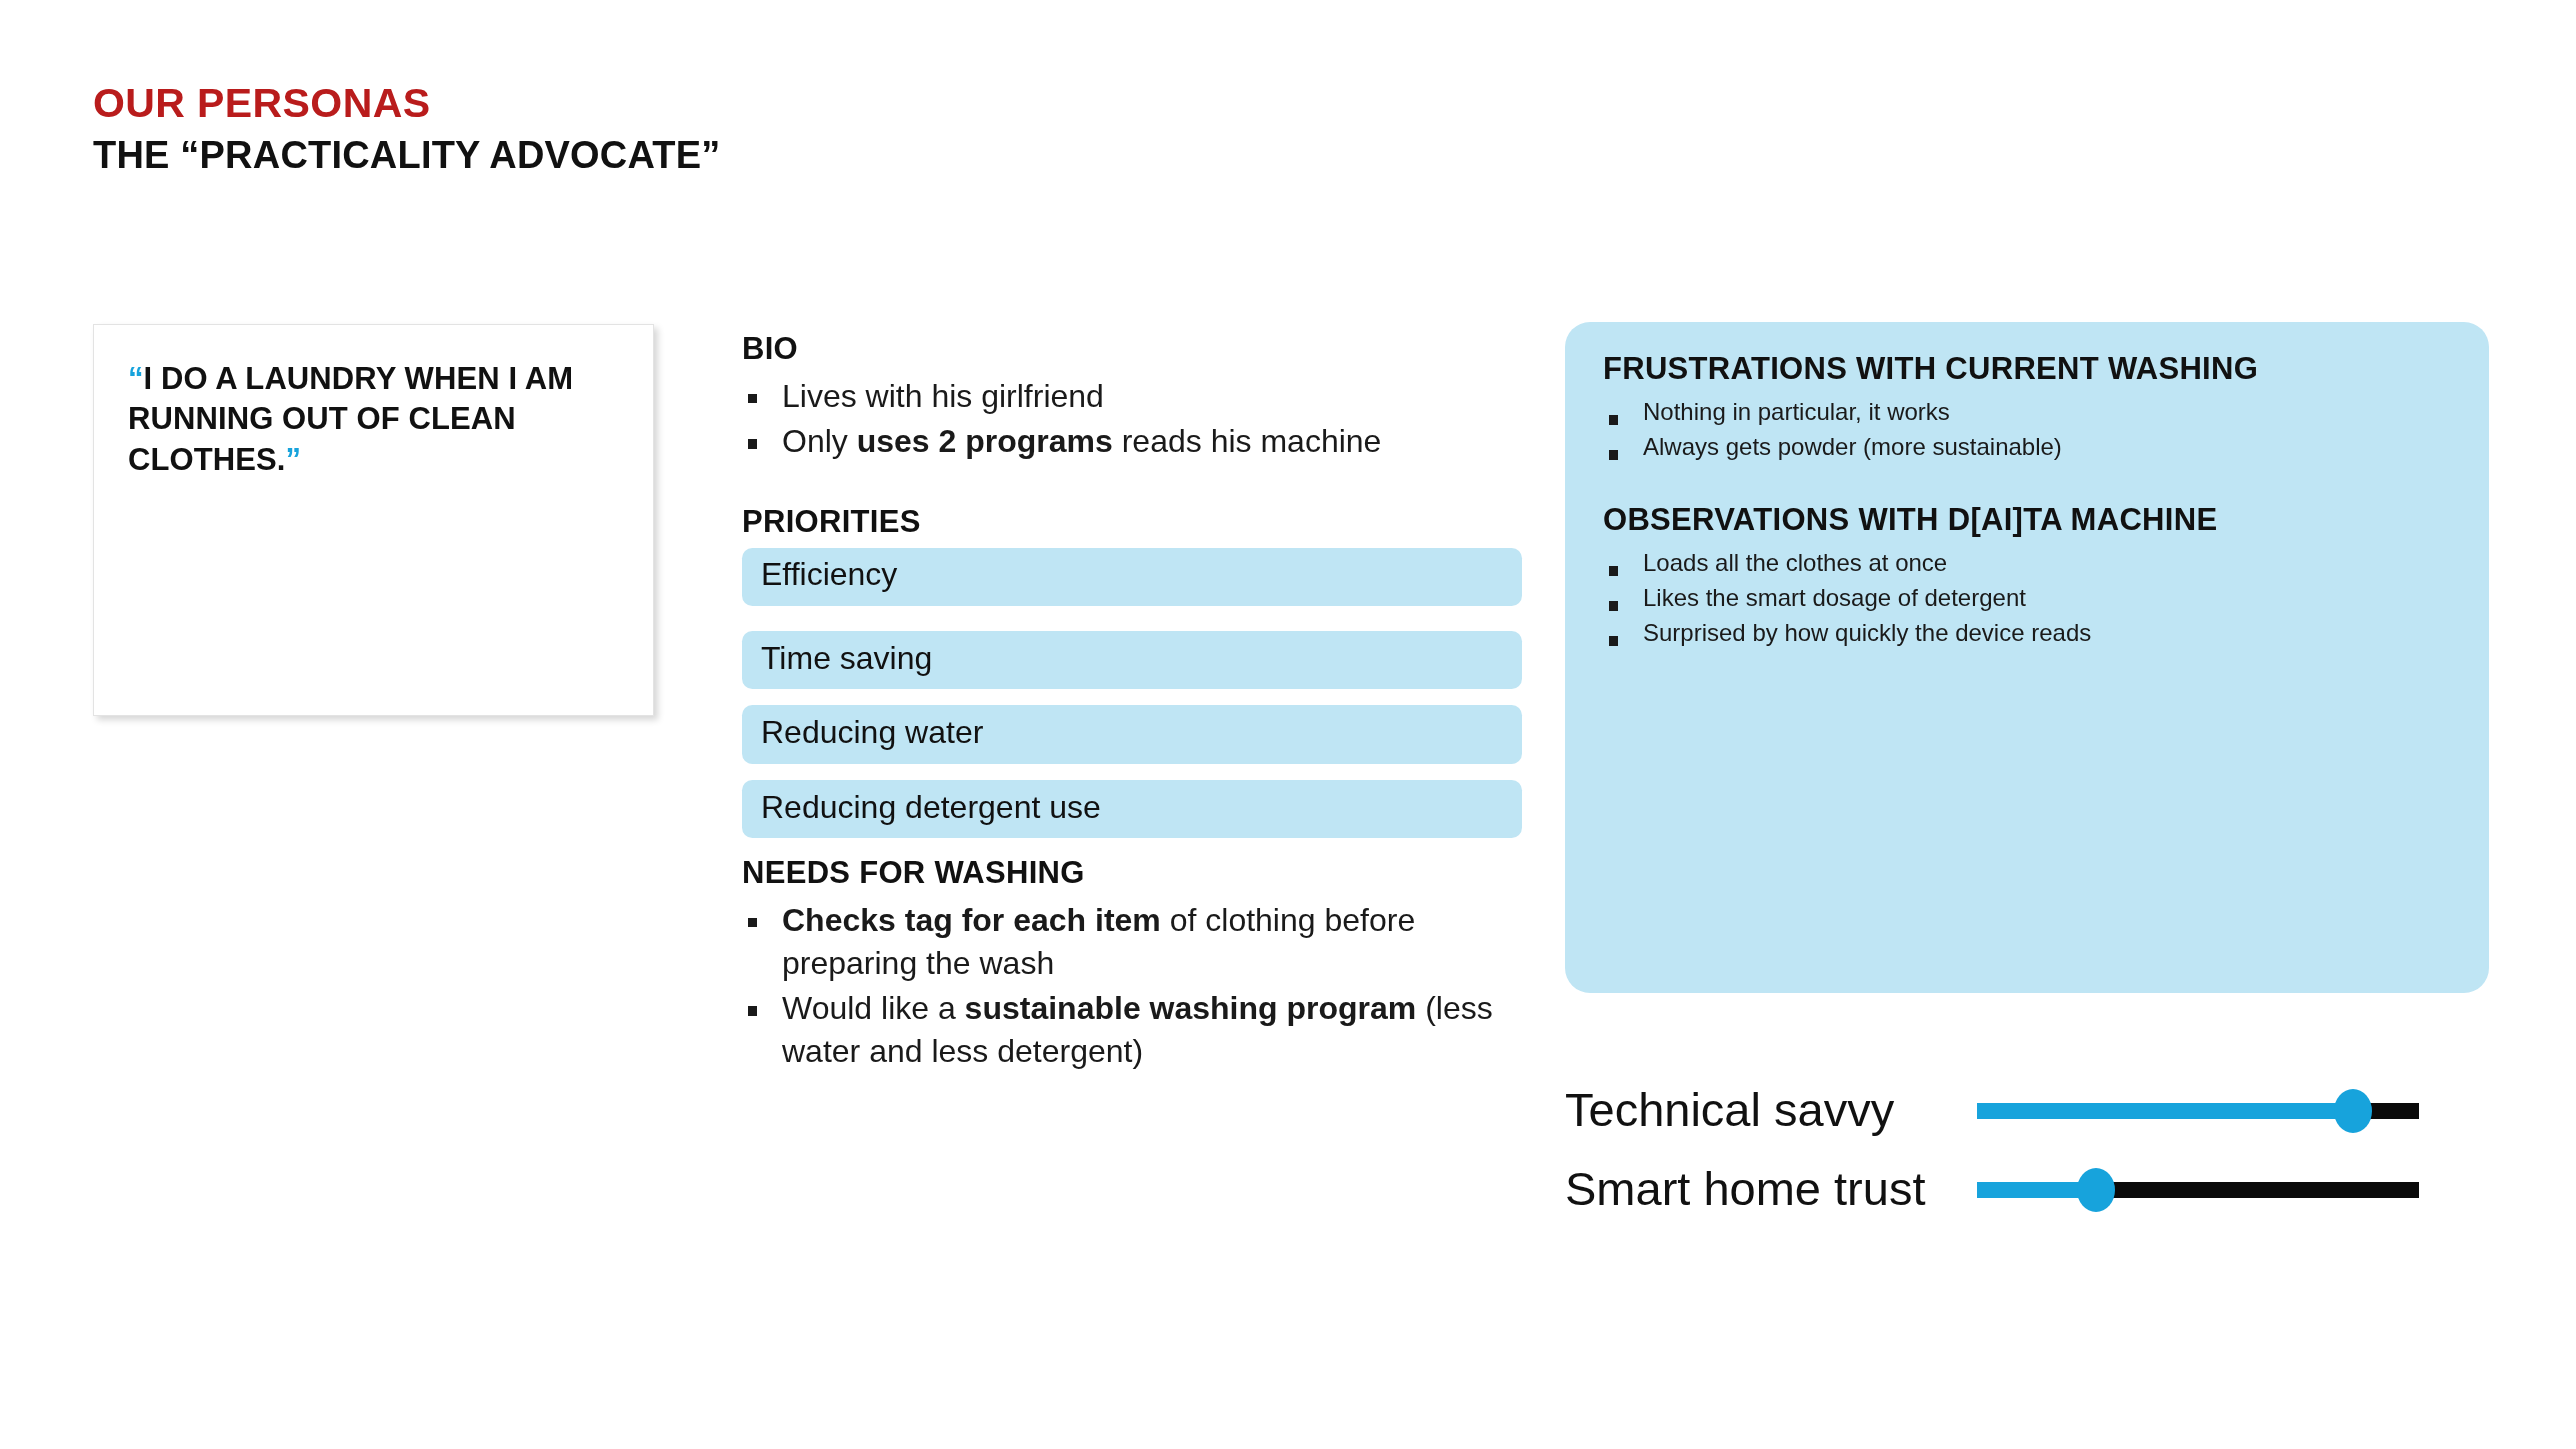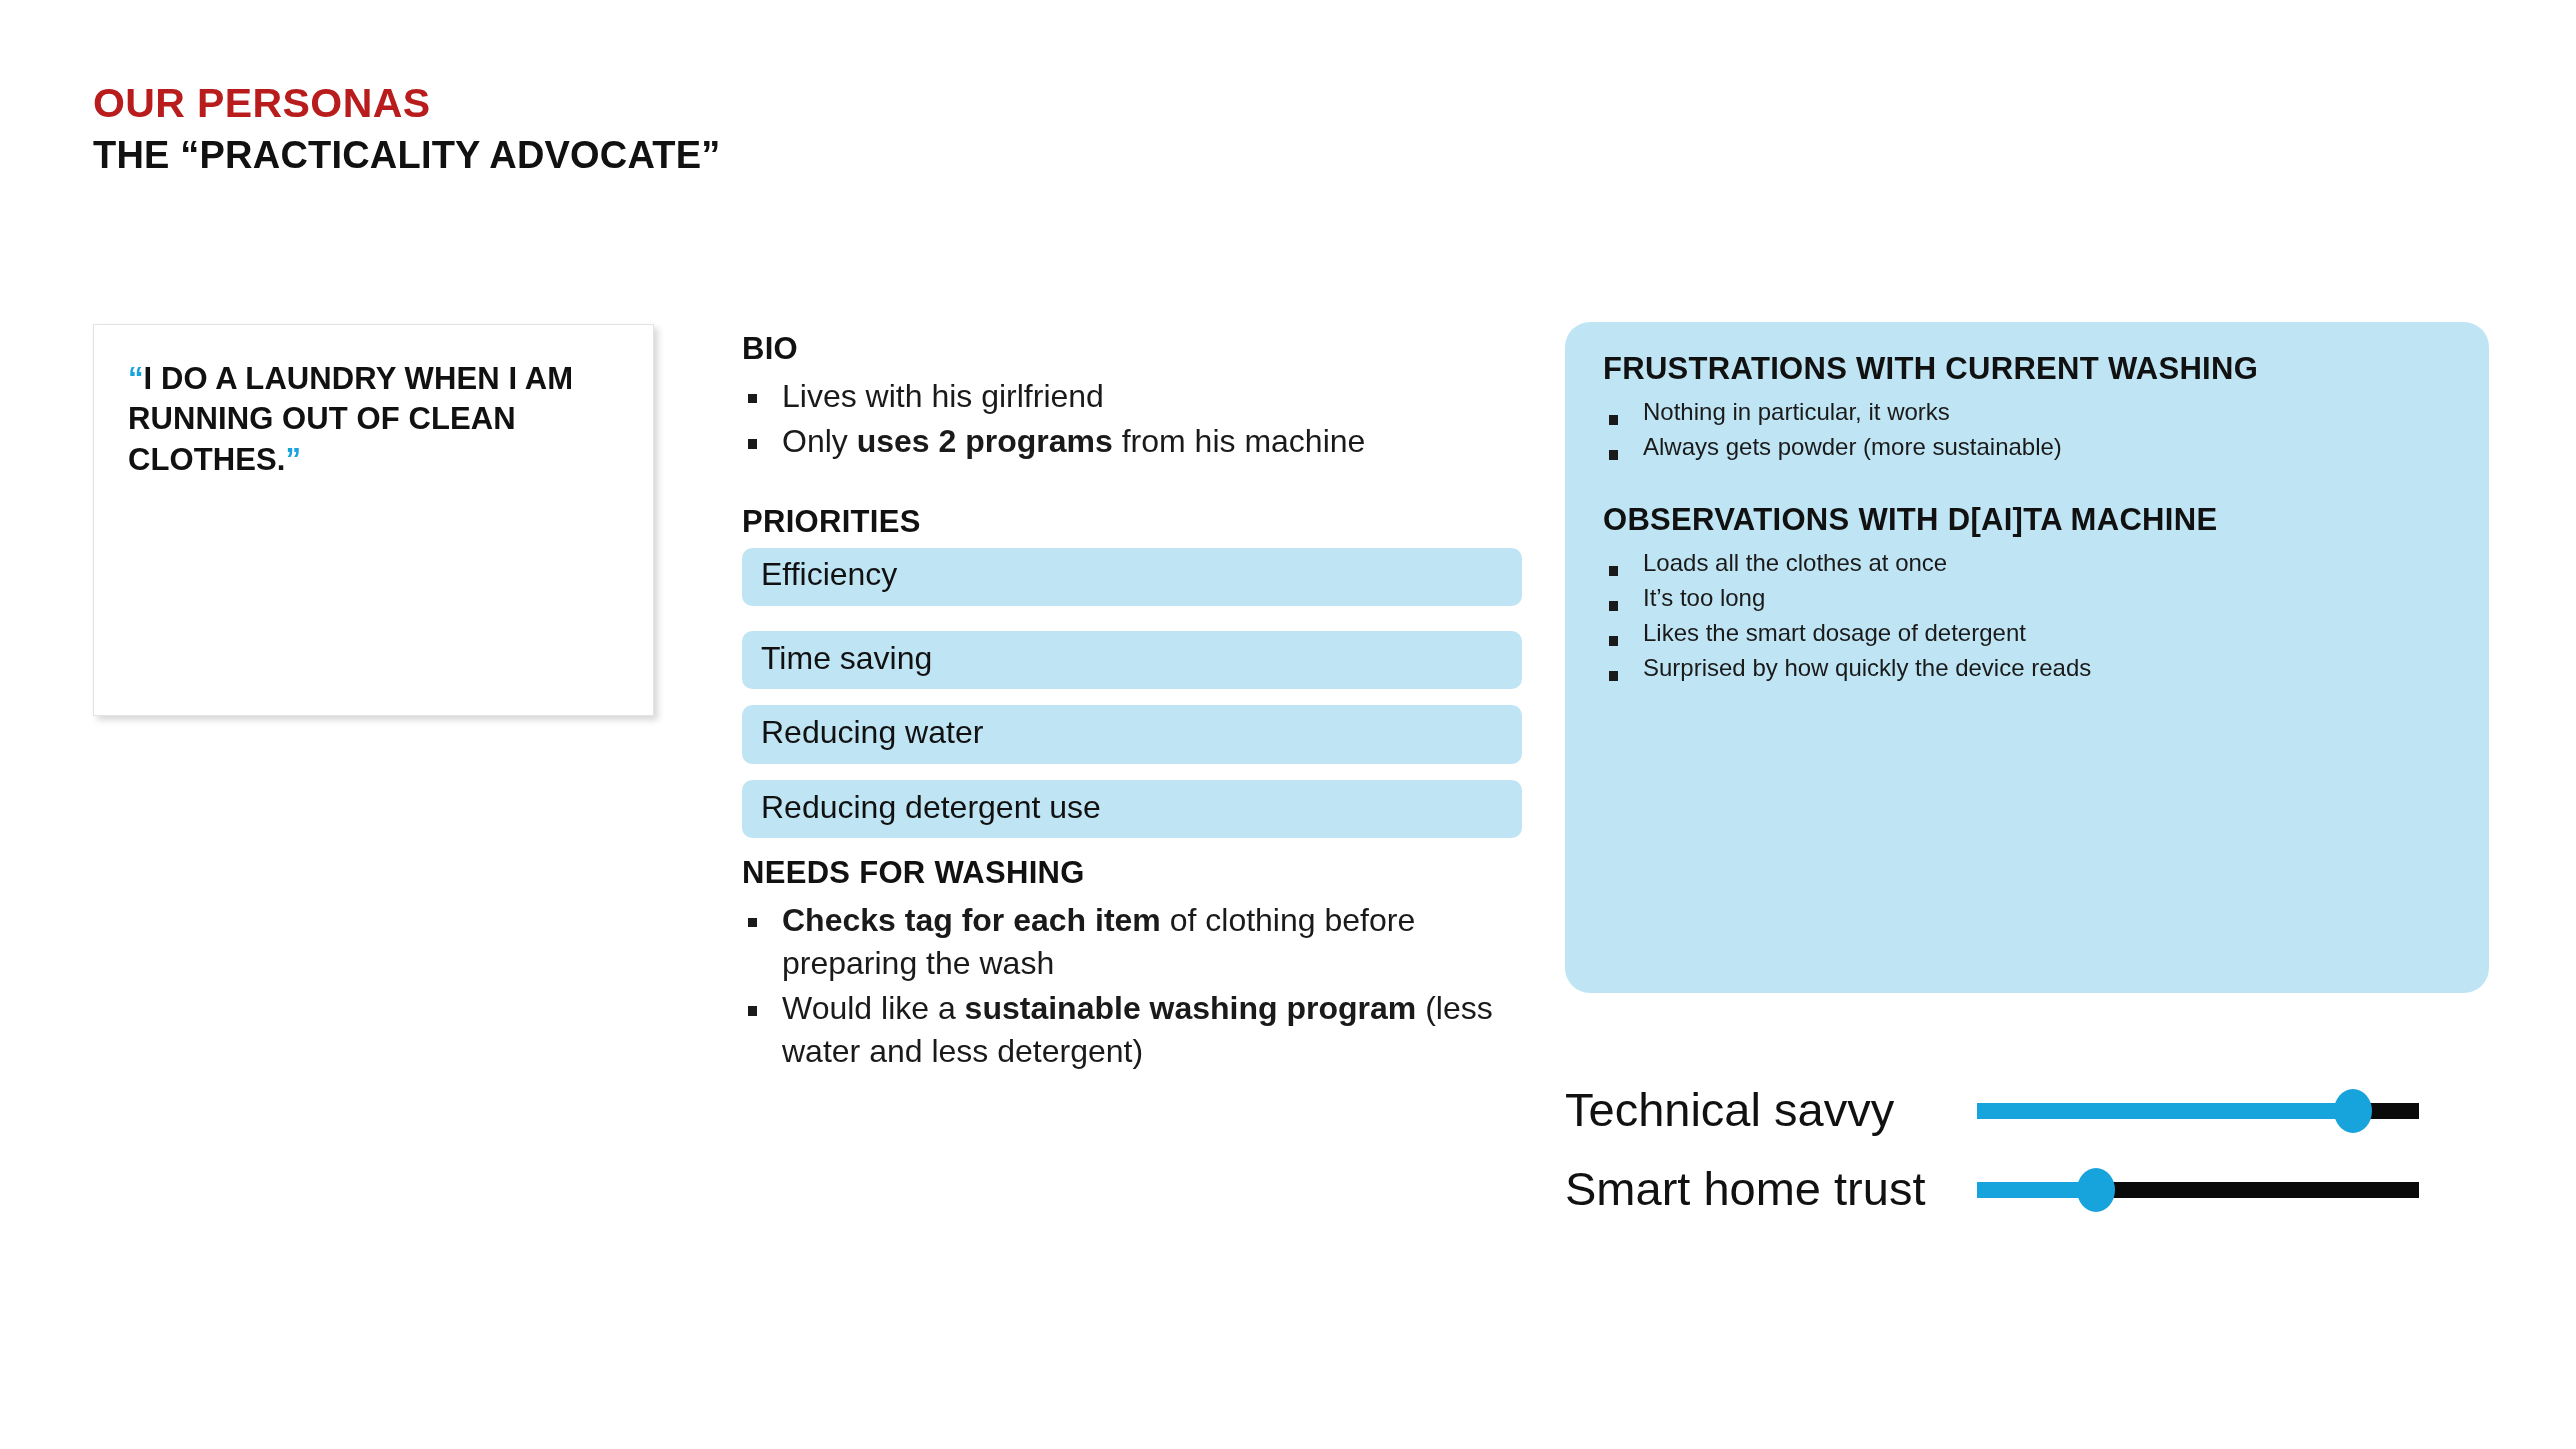--- a/index.html
+++ b/index.html
@@ -205,21 +205,21 @@
     <span class="qmark">“</span><span>I DO A LAUNDRY WHEN I AM RUNNING OUT OF CLEAN CLOTHES.</span><span class="qmark">”</span>
   </div>
 </div>
 
 <div class="mid-col">
 
   <div>
     <div class="sec-head">BIO</div>
     <ul class="bullets">
       <li><span>Lives with his girlfriend</span><span class="b"></span><span></span></li>
-      <li><span>Only </span><span class="b">uses 2 programs</span><span> from his machine</span></li>
+      <li><span>Only </span><span class="b">uses 2 programs</span><span> reads his machine</span></li>
     </ul>
   </div>
 
   <div class="spacer-bio"></div>
 
   <div>
     <div class="sec-head">PRIORITIES</div>
     <div class="tags-wrap">
       <div class="tag-row">
         <span class="tag">Efficiency</span>
@@ -253,21 +253,20 @@
       <li>Always gets powder (more sustainable)</li>
     </ul>
   </div>
 
   <div class="panel-gap"></div>
 
   <div>
     <div class="sec-head">OBSERVATIONS WITH D[AI]TA MACHINE</div>
     <ul class="bullets">
       <li>Loads all the clothes at once</li>
-      <li>It’s too long</li>
       <li>Likes the smart dosage of detergent</li>
       <li>Surprised by how quickly the device reads</li>
     </ul>
   </div>
 
 </div>
 
 <div class="sliders">
 
   <div class="slider-row">

